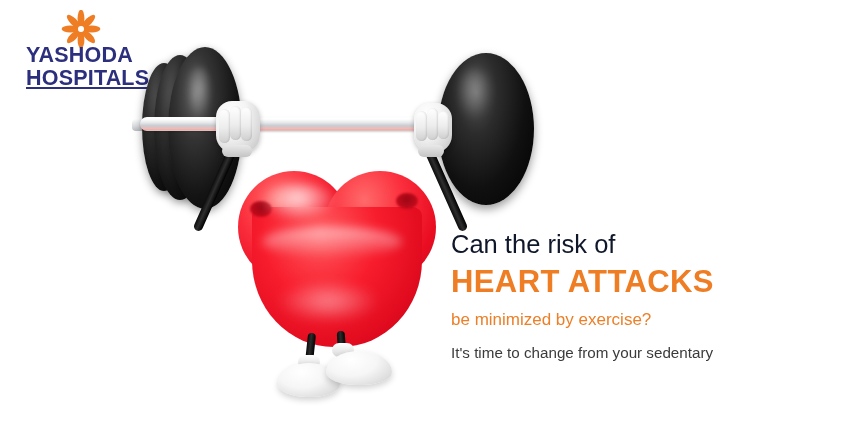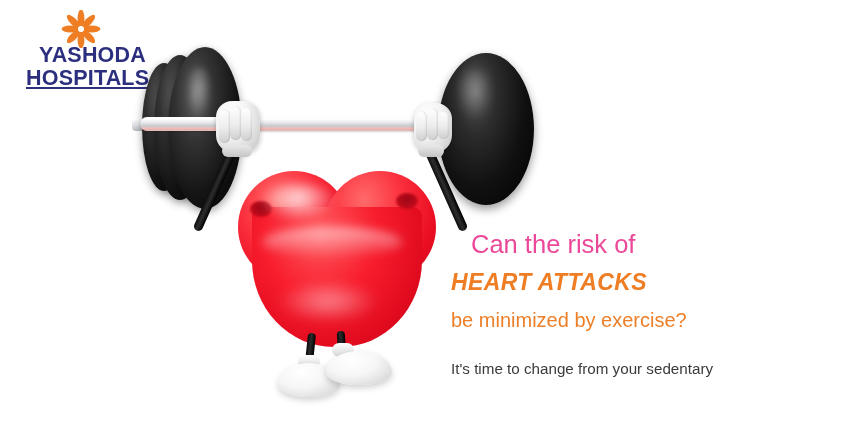--- a/index.html
+++ b/index.html
@@ -29,21 +29,21 @@
     left: 32px;
     top: 0px;
     width: 46px;
     height: 38px;
   }
   #logo-word {
     position: absolute;
     left: 0px;
     top: 34px;
     width: 120px;
-    text-align: right;
+    text-align: left;
     color: #2b2f7e;
     font-weight: bold;
     line-height: 1.05;
     letter-spacing: 0.2px;
   }
   .logo-line1 { font-size: 21.5px; display:block; }
   .logo-line2 { font-size: 21.5px; display:block;text-decoration:underline; }
 
   
   #illustration {
@@ -245,42 +245,40 @@
 
   
   #copy {
     position: absolute;
     left: 451px;
     top: 227px;
     width: 392px;
   }
   .h-line1 {
     font-size: 25.5px;
-    color: #ec4899;
+    color: #0f172a;
     line-height: 34px;
     white-space: nowrap;
-    margin-left: 20px;
   }
   .h-line2 {
-    font-size: 23px;
+    font-size: 31px;
     font-weight: bold;
     color: #ee7d23;
     line-height: 42px;
     letter-spacing: 0.4px;
     white-space: nowrap;
-    font-style: italic;
   }
   .h-line3 {
-    font-size: 20px;
+    font-size: 17px;
     color: #ec7f28;
     line-height: 34px;
     white-space: nowrap;
   }
   .sub {
-    margin-top: 22px;
+    margin-top: 6px;
     font-size: 15.2px;
     color: #3b3b3b;
     line-height: 20px;
   }
   .sub span { display: block; white-space: nowrap; }
 </style>
 </head>
 <body>
 
 <div id="banner">

